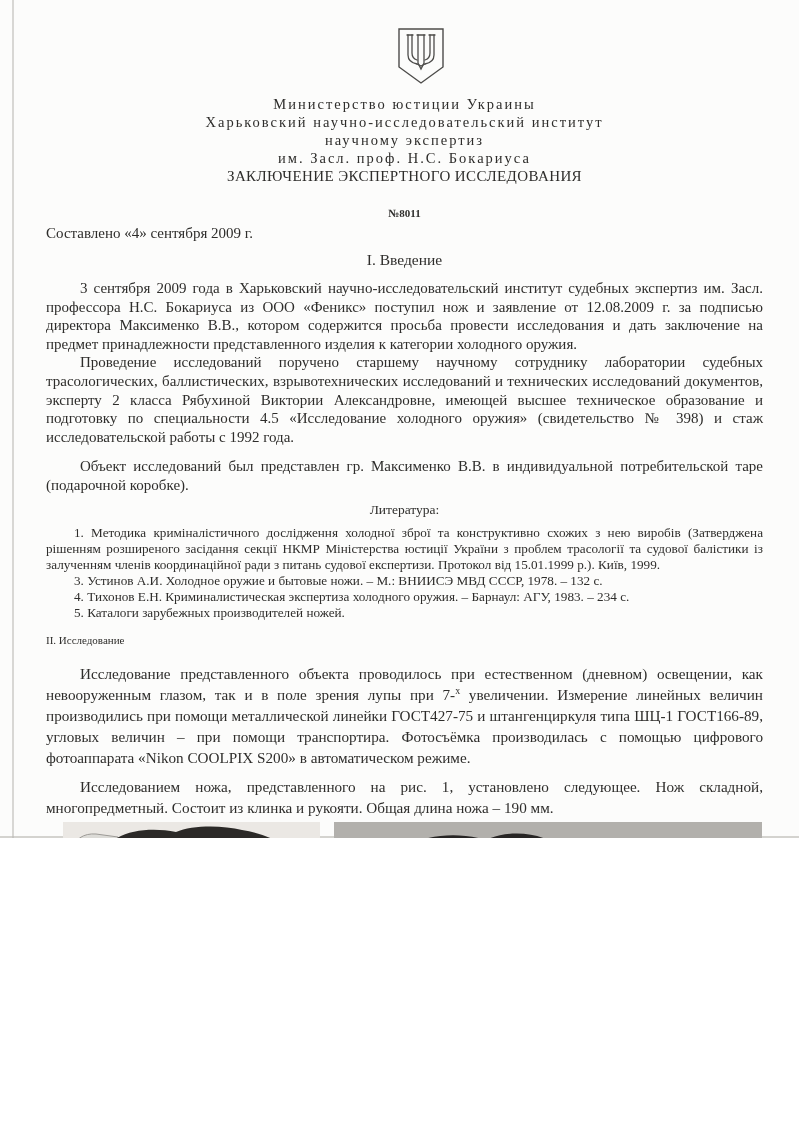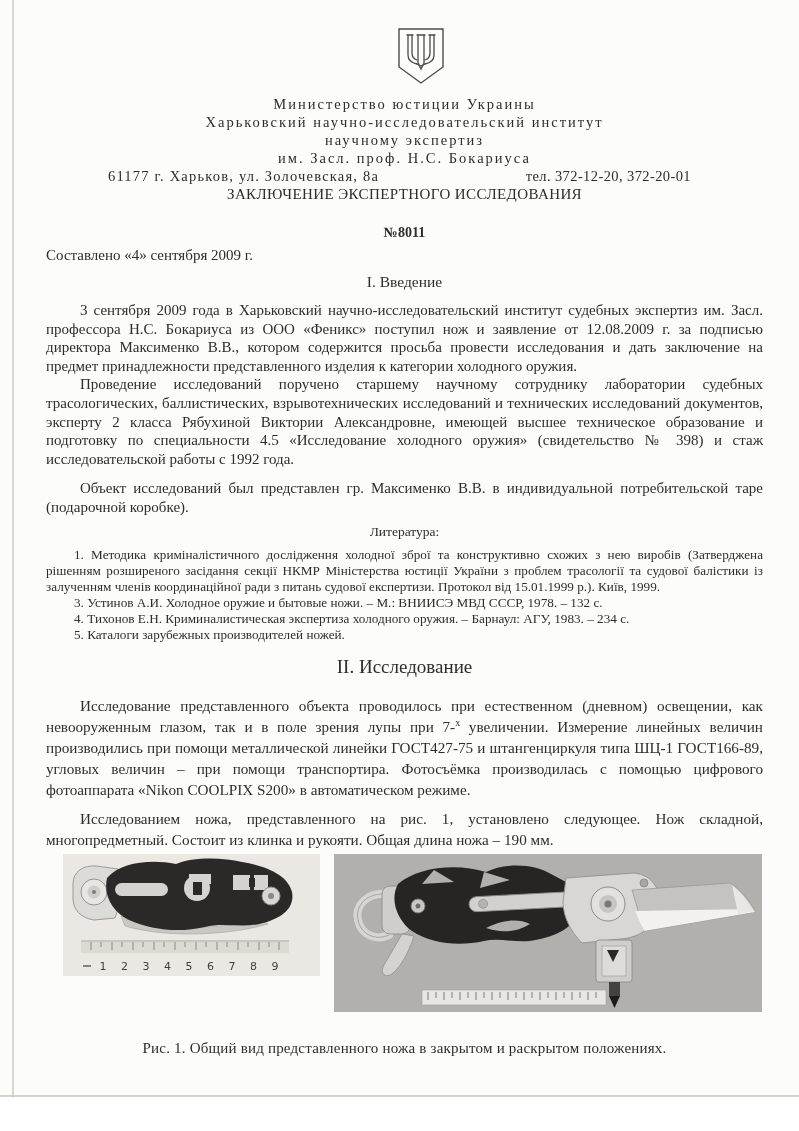--- a/index.html
+++ b/index.html
@@ -1,18 +1,18 @@
 <!DOCTYPE html>
 <html><head>
 <meta charset="utf-8">
 <style>
   html,body { margin:0; padding:0; background:#ffffff; }
   .page {
     position:relative;
-    width:799px; height:1097px;
+    width:799px; height:838px;
     background:#fcfcfb;
     overflow:hidden;
     font-family:"Liberation Serif","DejaVu Serif",serif;
     color:#2e2d2b;
   }
   .scan-edge-left {
     position:absolute; left:12px; top:0; width:2px; height:1131px;
     background:#c9c7c3; opacity:.7;
   }
   .scan-edge-bottom {
@@ -23,40 +23,40 @@
 
   
   .emblem-wrap { text-align:center; margin-top:27px; height:58px; position:relative; left:16px; }
   .org-line { text-align:center; font-size:14.5px; line-height:18px; letter-spacing:2px; }
   .org-line.first { margin-top:10px; }
   .addr-row { display:flex; justify-content:space-between; font-size:14.5px; line-height:18px; padding:0 72px 0 62px; }
   .addr-left { letter-spacing:1.2px; }
   .addr-right { letter-spacing:.4px; }
   .doc-title { text-align:center; font-size:15px; line-height:19px; letter-spacing:.4px; }
 
-  .doc-number { text-align:center; font-weight:bold; font-size:14px; margin-top:21px; }
+  .doc-number { text-align:center; font-weight:bold; font-size:11px; margin-top:21px; }
   .composed { text-align:left; font-size:15px; margin-top:6px; }
 
   .sec-heading { text-align:center; font-size:15.5px; margin-top:9px; }
 
   .para {
     font-size:15px; line-height:18.6px;
     text-align:justify; text-indent:34px; margin:0;
   }
   .para.gap-top { margin-top:10px; }
   .para.gap-mid { margin-top:11px; }
 
   .lit-heading { text-align:center; font-size:13.5px; margin-top:7px; }
   .lit-item {
     font-size:13.2px; line-height:16px;
     text-align:justify; text-indent:28px; margin:0;
   }
   .lit-list { margin-top:7px; }
 
-  .sec2-heading { text-align:center; font-size:19px; margin-top:13px; }
+  .sec2-heading { font-size:11px; margin-top:13px; }
   .para2 {
     font-size:15.2px; line-height:21px;
     text-align:justify; text-indent:34px; margin:0;
   }
   .para2.first { margin-top:17px; }
   .para2.second { margin-top:8px; }
   sup.x { font-size:10px; vertical-align:super; line-height:0; }
 
   
   .figure-row { display:flex; align-items:flex-start; margin-top:4px; margin-left:17px; gap:14px; }
@@ -90,24 +90,20 @@
           <path d="M21,37 L25,39 L29,37"></path>
         </g>
       </svg>
     </div>
 
     <div class="org-line first">Министерство юстиции Украины</div>
     <div class="org-line">Харьковский научно-исследовательский институт</div>
     <div class="org-line">научному экспертиз</div>
     <div class="org-line">им. Засл. проф. Н.С. Бокариуса</div>
 
-    <div class="addr-row">
-      <span class="addr-left">61177 г. Харьков, ул. Золочевская, 8а</span>
-      <span class="addr-right">тел. 372-12-20, 372-20-01</span>
-    </div>
 
     <div class="doc-title">ЗАКЛЮЧЕНИЕ ЭКСПЕРТНОГО ИССЛЕДОВАНИЯ</div>
 
     <div class="doc-number">№8011</div>
     <div class="composed">Составлено «4» сентября 2009 г.</div>
 
     <div class="sec-heading">I. Введение</div>
     <p class="para gap-top">3 сентября 2009 года в Харьковский научно-исследовательский институт судебных экспертиз им. Засл. профессора Н.С. Бокариуса из ООО «Феникс» поступил нож и заявление от 12.08.2009 г. за подписью директора Максименко В.В., котором содержится просьба провести исследования и дать заключение на предмет принадлежности представленного изделия к категории холодного оружия.</p>
     <p class="para">Проведение исследований поручено старшему научному сотруднику лаборатории судебных трасологических, баллистических, взрывотехнических исследований и технических исследований документов, эксперту 2 класса Рябухиной Виктории Александровне, имеющей высшее техническое образование и подготовку по специальности 4.5 «Исследование холодного оружия» (свидетельство № 398) и стаж исследовательской работы с 1992 года.</p>
     <p class="para gap-mid">Объект исследований был представлен гр. Максименко В.В. в индивидуальной потребительской таре (подарочной коробке).</p>

